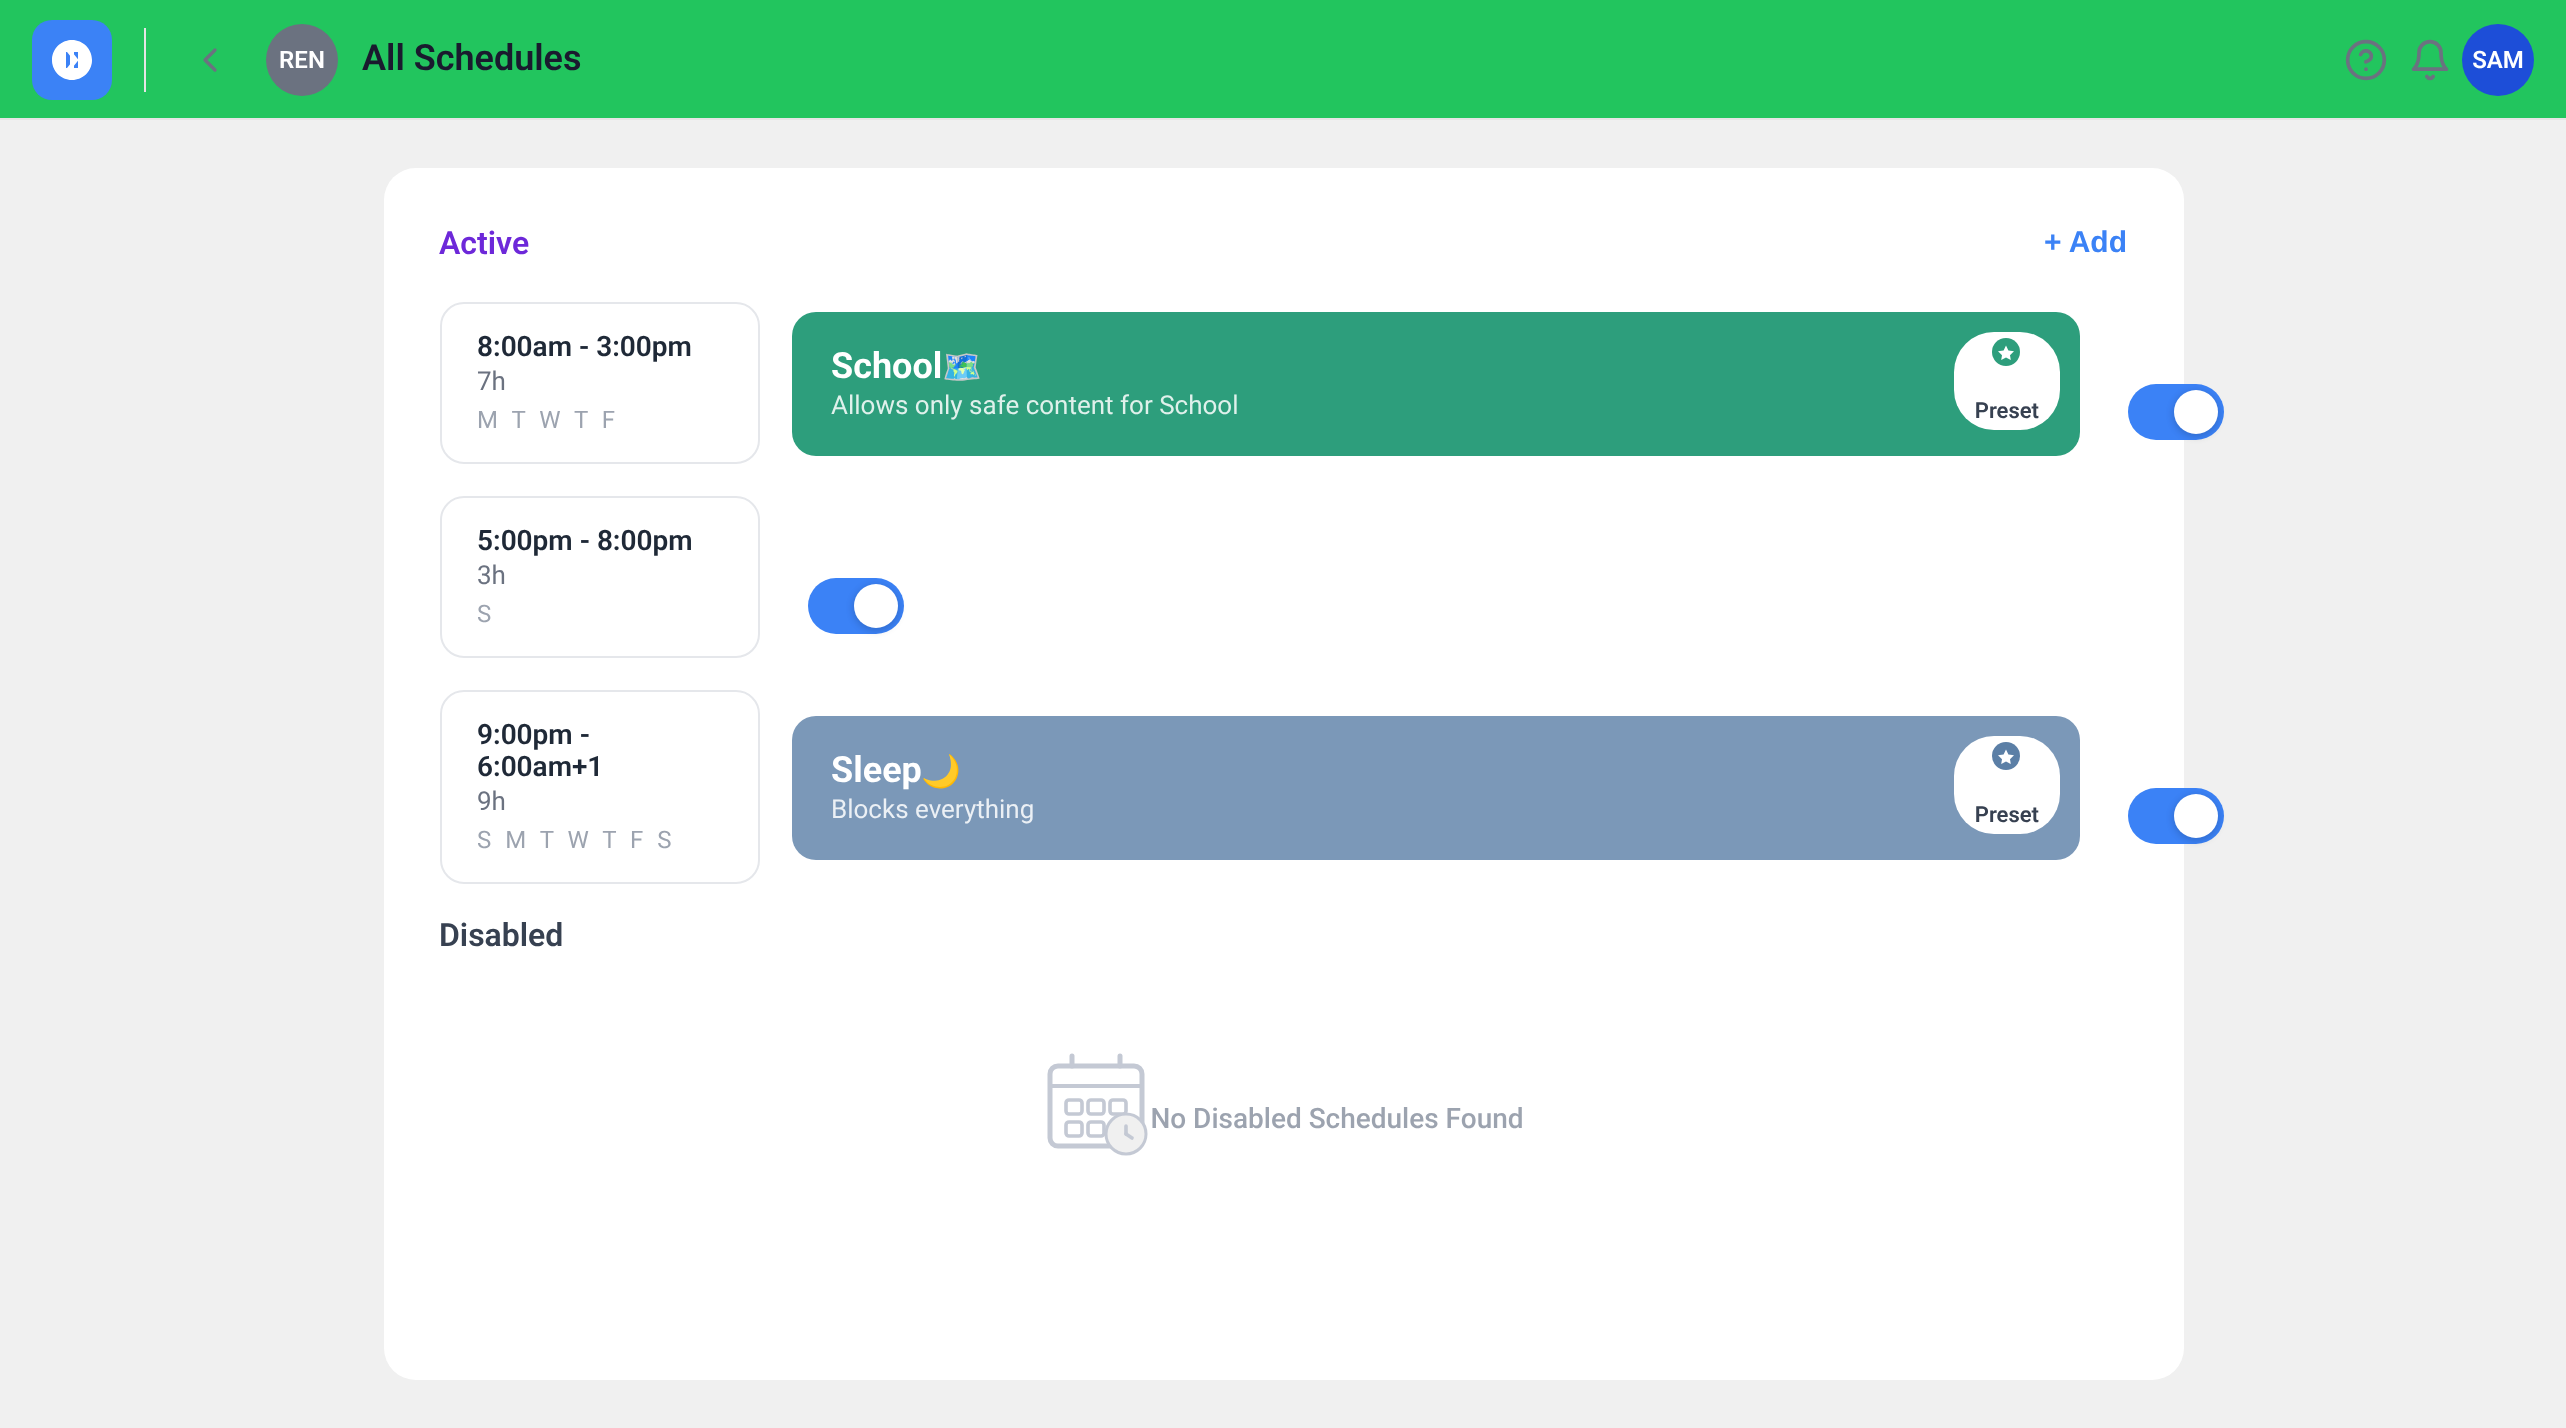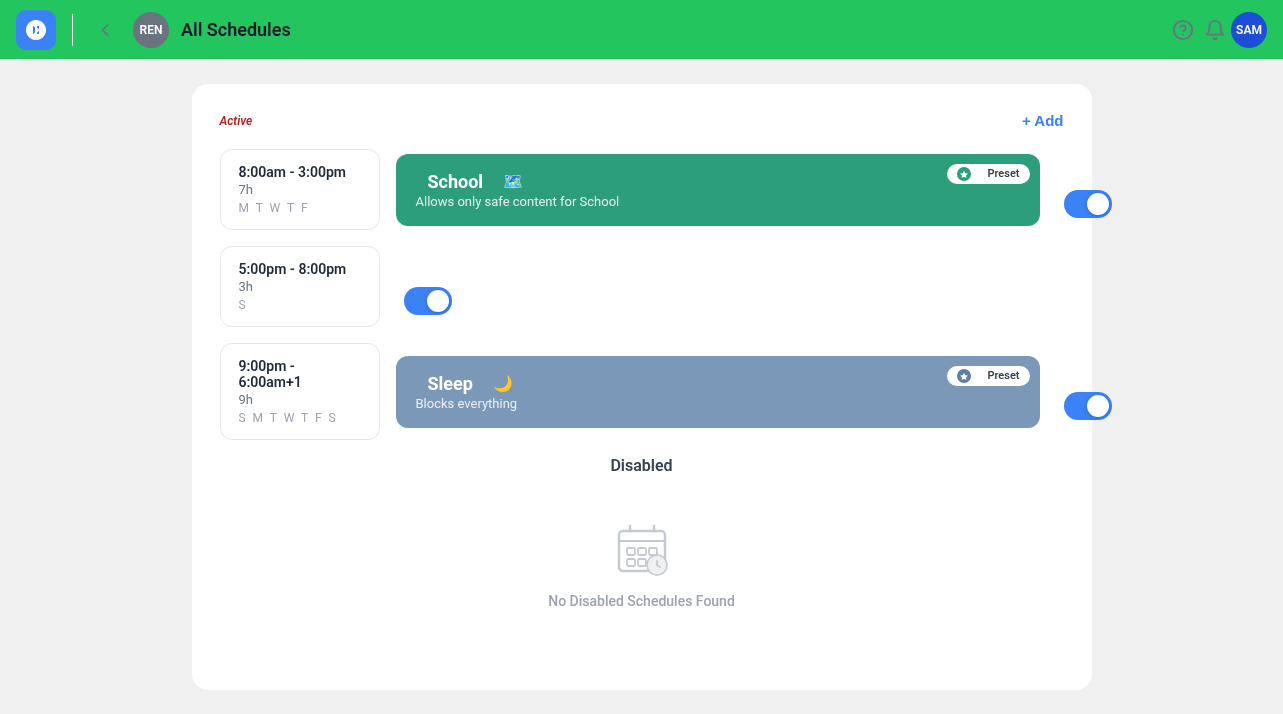--- a/index.html
+++ b/index.html
@@ -117,24 +117,23 @@
     }
 
     
     .section-header {
       display: flex;
       align-items: center;
       justify-content: space-between;
       margin-bottom: 20px;
     }
     .section-label {
-      font-size: 12px;
-      font-weight: 600;
-      color: #b91c1c;
-      font-style: italic;
+      font-size: 16px;
+      font-weight: 600;
+      color: #6d28d9;
     }
     .add-btn {
       display: flex;
       align-items: center;
       gap: 4px;
       background: none;
       border: none;
       color: #3b82f6;
       font-size: 15px;
       font-weight: 600;
@@ -192,40 +191,40 @@
       right: 10px;
       background: #fff;
       border-radius: 20px;
       padding: 3px 10px;
       font-size: 11px;
       font-weight: 600;
       color: #374151;
       display: flex;
       align-items: center;
       gap: 16px;
+      flex-direction: column;
     }
     .preset-icon {
       width: 14px;
       height: 14px;
       background: #2d9e7c;
       border-radius: 50%;
       display: flex;
       align-items: center;
       justify-content: center;
     }
     .preset-icon.sleep-icon { background: #5b7fa6; }
 
     .schedule-name {
       font-size: 18px;
       font-weight: 700;
       color: #fff;
       display: flex;
       align-items: center;
-      gap: 20px;
-      margin-left: 12px;
+      gap: 0;
     }
     .schedule-desc {
       font-size: 13px;
       color: rgba(255,255,255,0.85);
       margin-top: 2px;
     }
 
     
     .toggle-wrap {
       margin-left: 8px;
@@ -253,31 +252,30 @@
       height: 22px;
       border-radius: 50%;
       background: #fff;
       box-shadow: 0 1px 4px rgba(0,0,0,0.2);
       transition: left 0.2s;
     }
 
     
     .disabled-section {
       margin-top: 8px;
-      text-align: center;
     }
     .disabled-label {
       font-size: 16px;
       font-weight: 600;
       color: #374151;
       margin-bottom: 16px;
     }
     .empty-state {
       display: flex;
-      flex-direction: column;
+      flex-direction: row;
       align-items: center;
       justify-content: center;
       padding: 32px 0 8px;
     }
     .empty-icon {
       color: #9ca3af;
       margin-bottom: 12px;
     }
     .empty-text {
       font-size: 14px;

